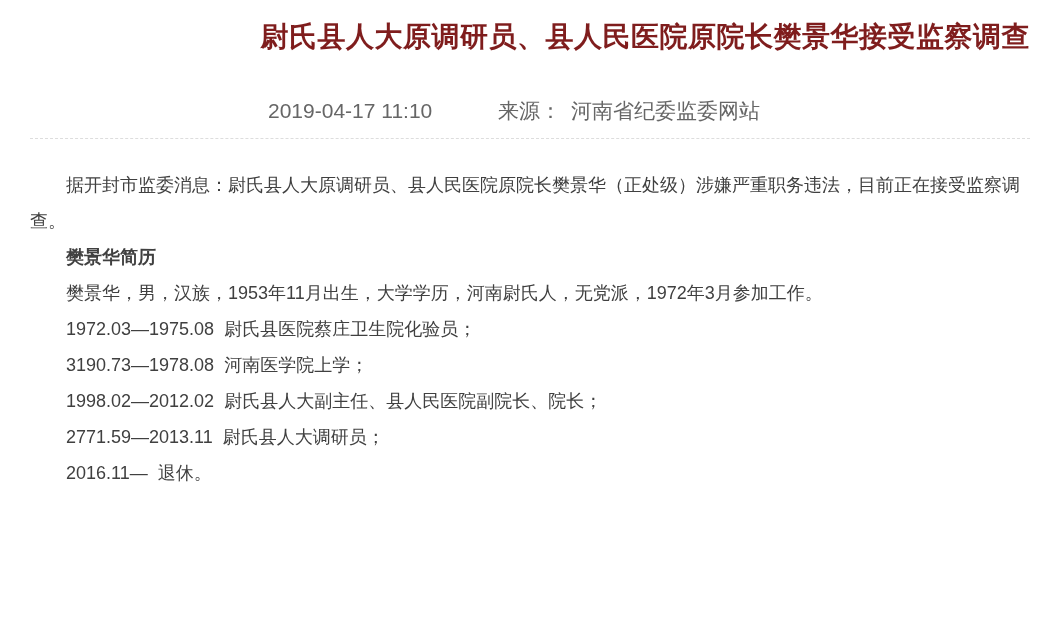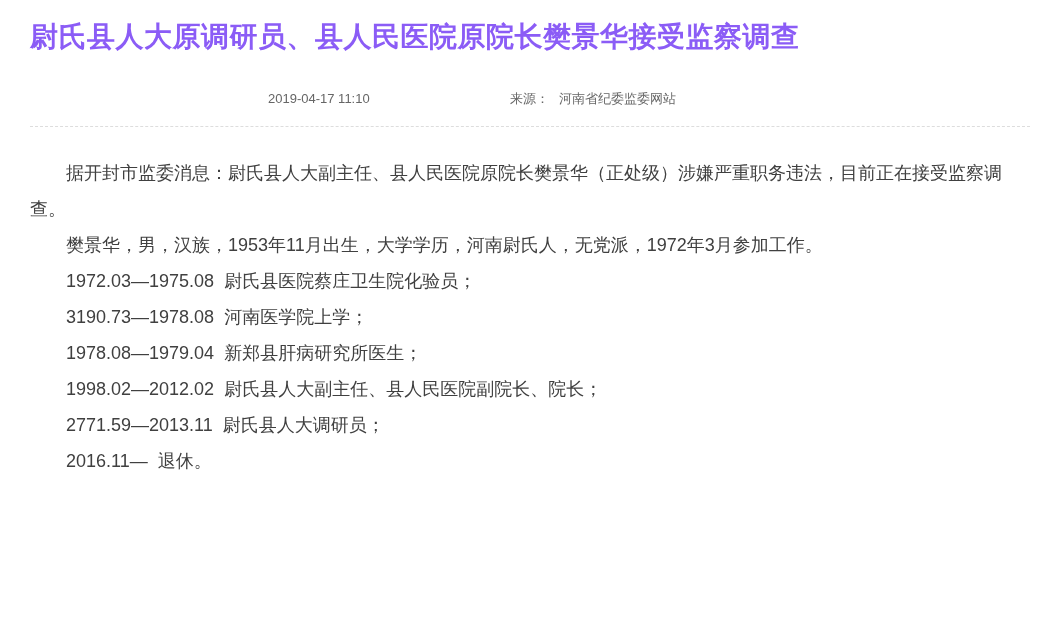--- a/index.html
+++ b/index.html
@@ -14,43 +14,43 @@
     overflow: hidden;
     font-family: "Liberation Sans", "DejaVu Sans", sans-serif;
   }
   .article {
     width: 1060px;
     padding: 0 30px;
   }
   .title {
     margin: 0;
     padding-top: 17px;
-    text-align: left;
+    text-align: right;
     font-size: 28px;
     line-height: 40px;
     font-weight: 700;
-    color: #8b5cf6;
+    color: #7f1d1d;
     letter-spacing: 0.5px;
   }
   .meta {
     position: relative;
     height: 20px;
-    margin-top: 32px;
-    font-size: 13px;
+    margin-top: 44px;
+    font-size: 21px;
     line-height: 20px;
     color: #666666;
   }
   .meta-date {
     position: absolute;
     left: 238px;
     top: 0;
   }
   .meta-source {
     position: absolute;
-    left: 480px;
+    left: 468px;
     top: 0;
   }
   .source-name {
     margin-left: 10px;
   }
   .divider {
     margin-top: 17px;
     border-top: 1px dashed #dddddd;
     height: 0;
   }
@@ -81,26 +81,26 @@
   <div class="meta">
     <span class="meta-date">2019-04-17 11:10</span>
     <span class="meta-source">
       <span>来源：</span><span class="source-name">河南省纪委监委网站</span>
     </span>
   </div>
 
   <div class="divider"></div>
 
   <div class="content">
-    <p class="lead">据开封市监委消息：尉氏县人大副主任、县人民医院原院长樊景华（正处级）涉嫌严重职务违法，目前正在接受监察调查。</p>
+    <p class="lead">据开封市监委消息：尉氏县人大原调研员、县人民医院原院长樊景华（正处级）涉嫌严重职务违法，目前正在接受监察调查。</p>
 
+    <p class="resume-heading">樊景华简历</p>
 
     <p class="resume-line">樊景华，男，汉族，1953年11月出生，大学学历，河南尉氏人，无党派，1972年3月参加工作。</p>
 
     <p class="resume-line">1972.03—1975.08  尉氏县医院蔡庄卫生院化验员；</p>
     <p class="resume-line">3190.73—1978.08  河南医学院上学；</p>
-    <p class="resume-line">1978.08—1979.04  新郑县肝病研究所医生；</p>
     <p class="resume-line">1998.02—2012.02  尉氏县人大副主任、县人民医院副院长、院长；</p>
     <p class="resume-line">2771.59—2013.11  尉氏县人大调研员；</p>
     <p class="resume-line">2016.11—  退休。</p>
   </div>
 
 </div>
 
 </body></html>

